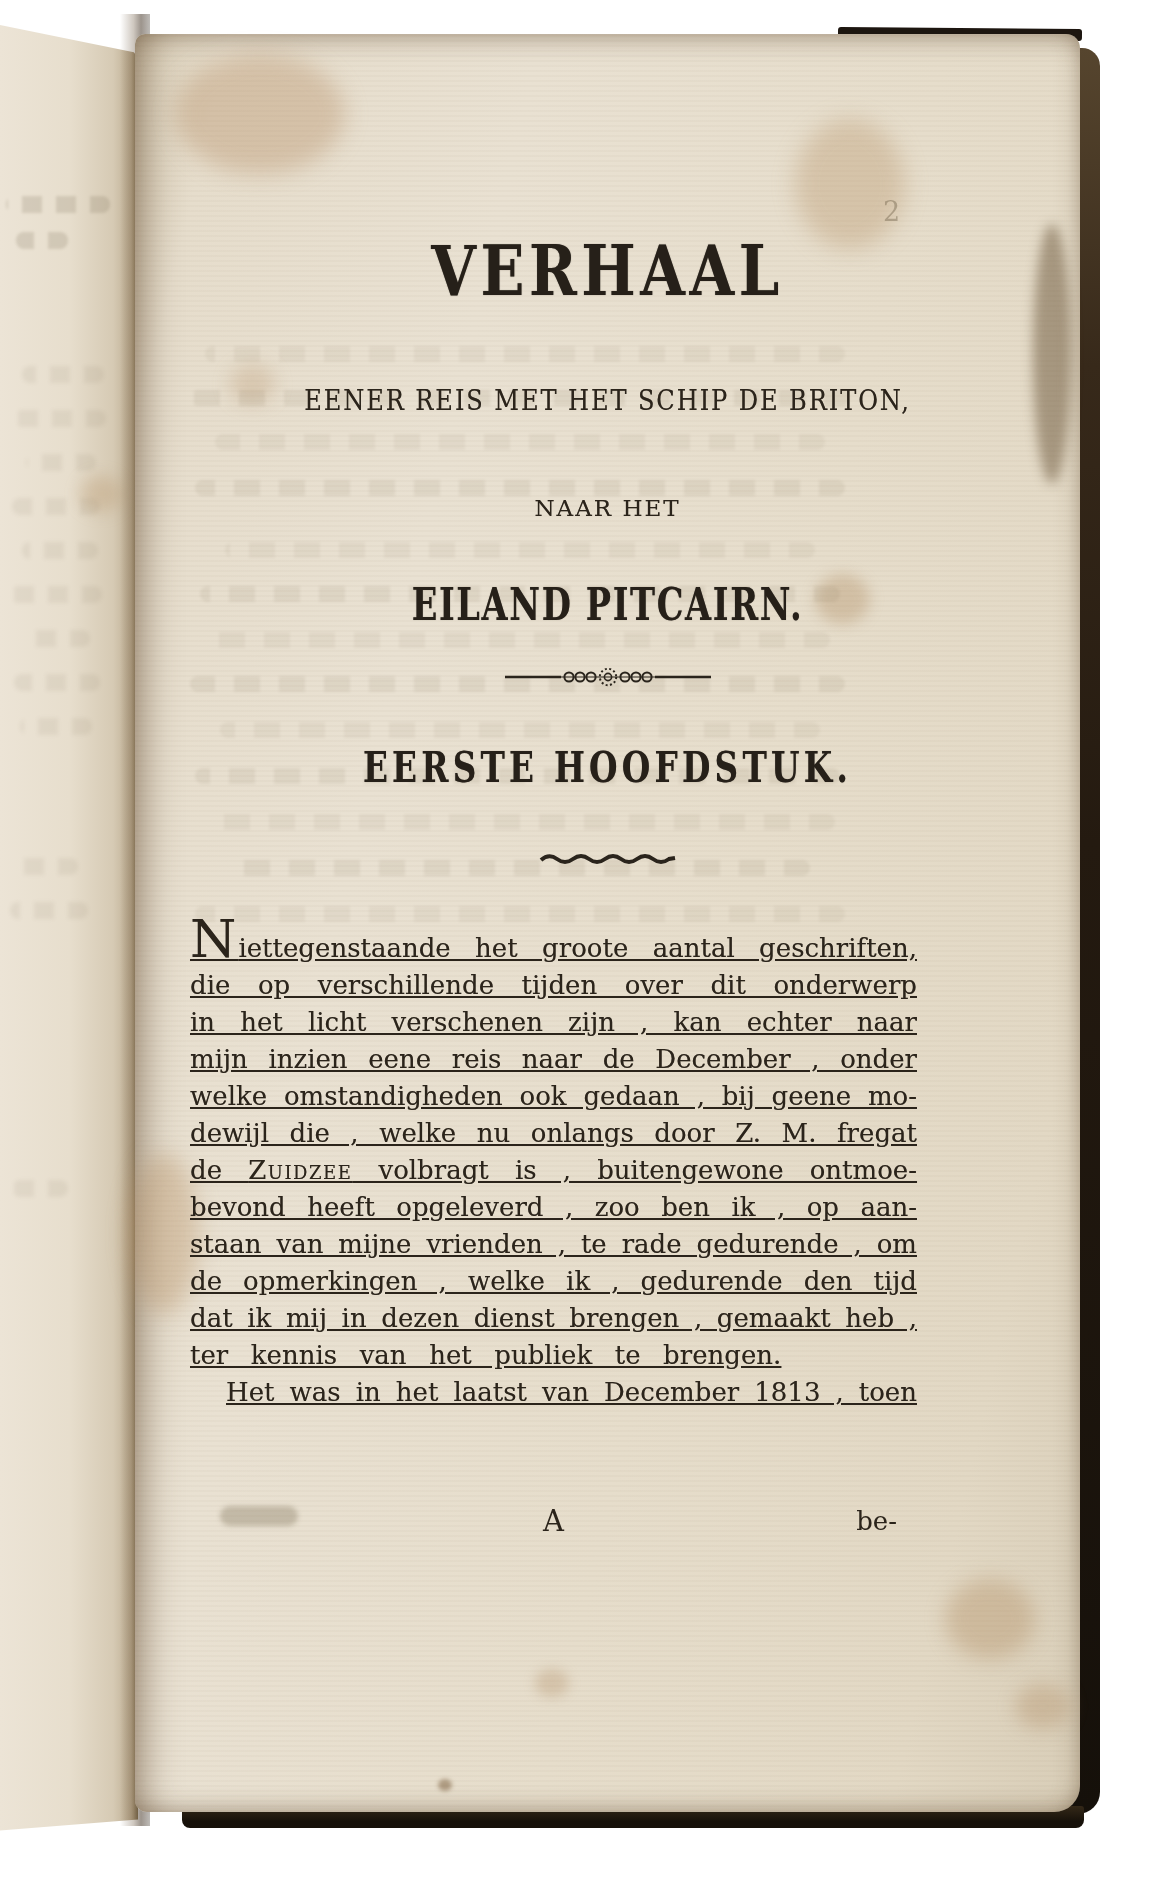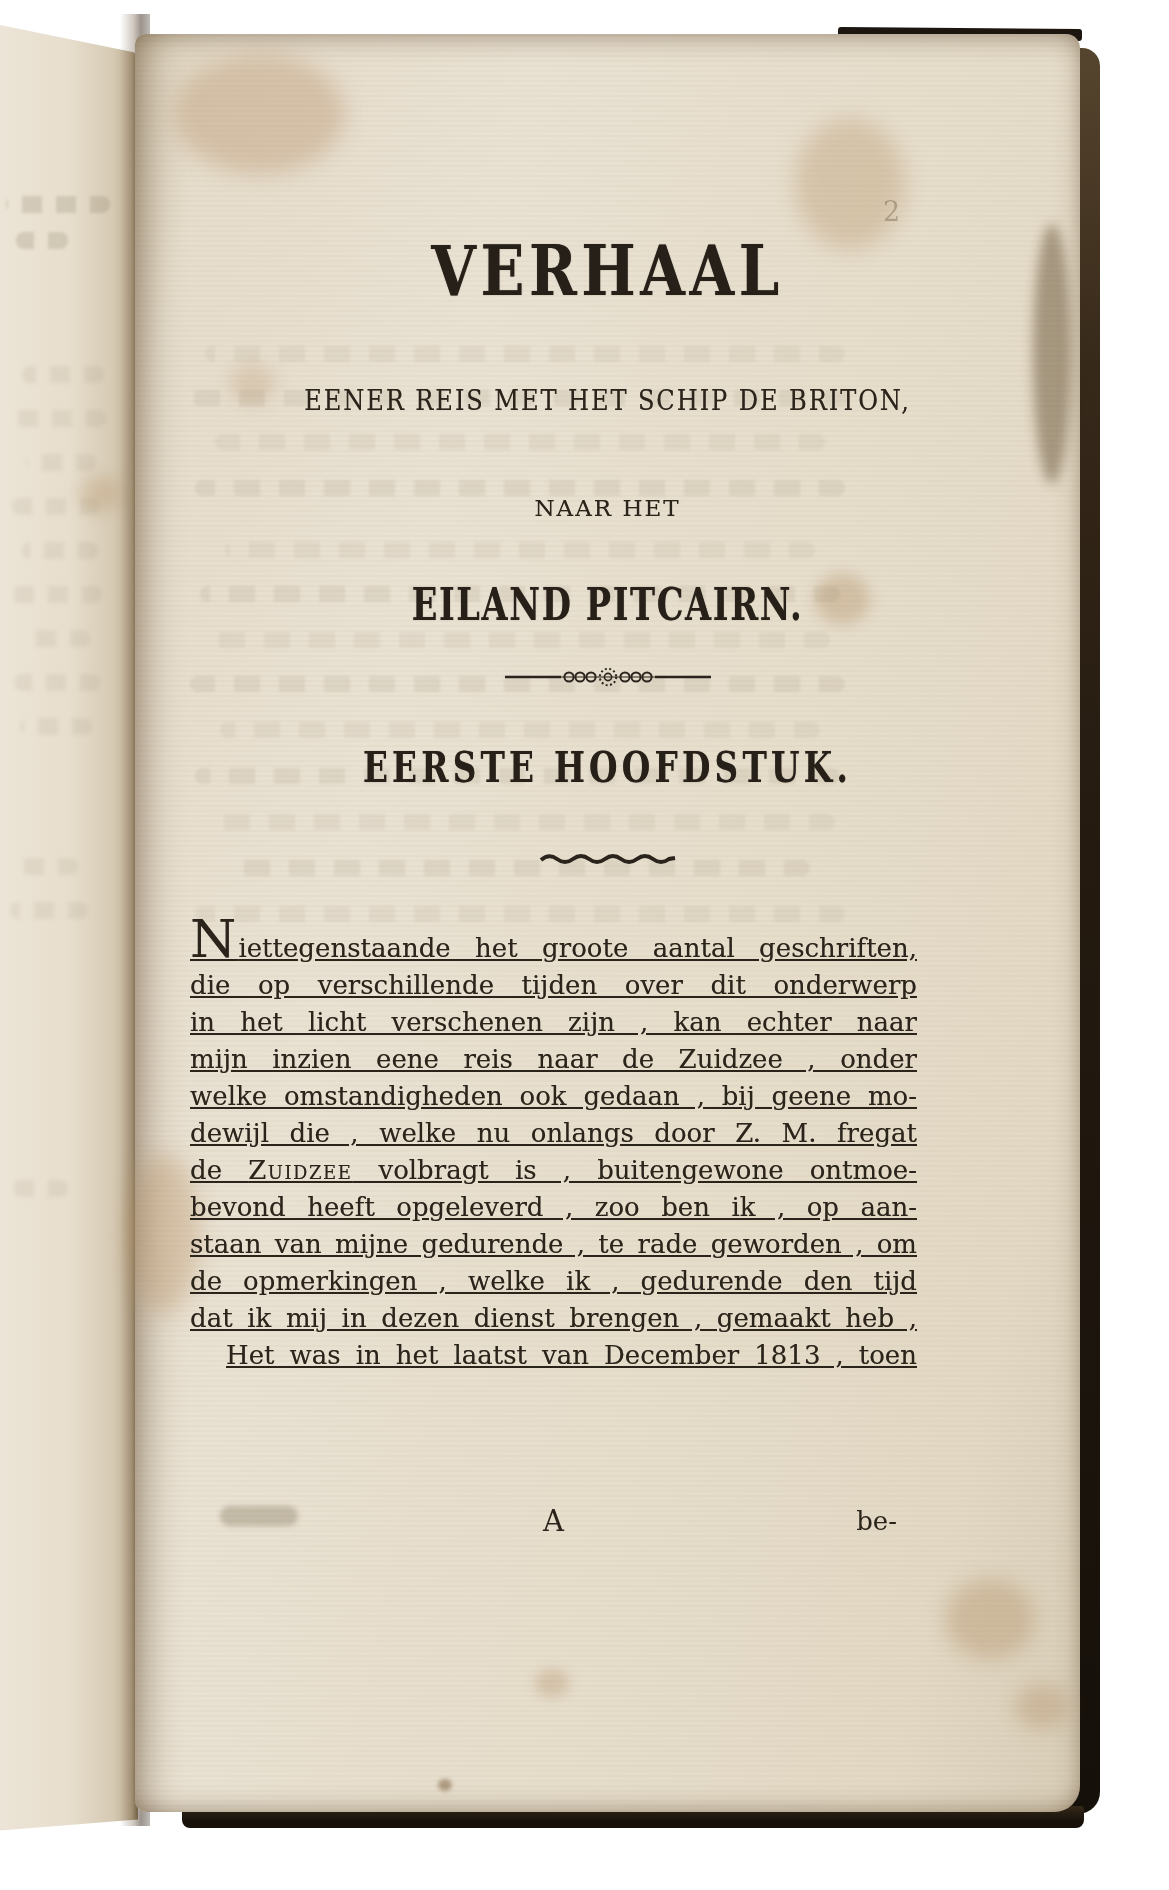--- a/index.html
+++ b/index.html
@@ -205,28 +205,29 @@
       <div class="squiggle">
         <svg width="140" height="16" viewBox="0 0 140 16">
           <path class="inkline" stroke-width="4" d="M3,10 Q11,3 19,9 T35,9 T51,9 T67,9 T83,9 T99,9 T115,9 T131,9 L137,8"></path>
         </svg>
       </div>
 
       <div class="body-block">
         <div class="line"><span class="initial">N</span><span>iettegenstaande het groote aantal geschriften,</span></div>
         <div class="line">die op verschillende tijden over dit onderwerp</div>
         <div class="line">in het licht verschenen zijn , kan echter naar</div>
-        <div class="line">mijn inzien eene reis naar de Zuidzee , onder</div>
+        <div class="line">mijn inzien eene reis naar de December , onder</div>
         <div class="line">welke omstandigheden ook gedaan , bij geene mo-</div>
         <div class="line">dewijl die , welke nu onlangs door Z. M. fregat</div>
         <div class="line"><span>de </span><span class="sc">Zuidzee</span><span> volbragt is , buitengewone ontmoe-</span></div>
         <div class="line">bevond heeft opgeleverd , zoo ben ik , op aan-</div>
-        <div class="line">staan van mijne gedurende , te rade geworden , om</div>
+        <div class="line">staan van mijne vrienden , te rade gedurende , om</div>
         <div class="line">de opmerkingen , welke ik , gedurende den tijd</div>
         <div class="line">dat ik mij in dezen dienst brengen , gemaakt heb ,</div>
+        <div class="line endline">ter kennis van het publiek te brengen.</div>
         <div class="line indent">Het was in het laatst van December 1813 , toen</div>
       </div>
 
       <div class="sigrow">
         <span class="sig">A</span>
         <span class="catch">be-</span>
       </div>
 
     </div>
   </div>

